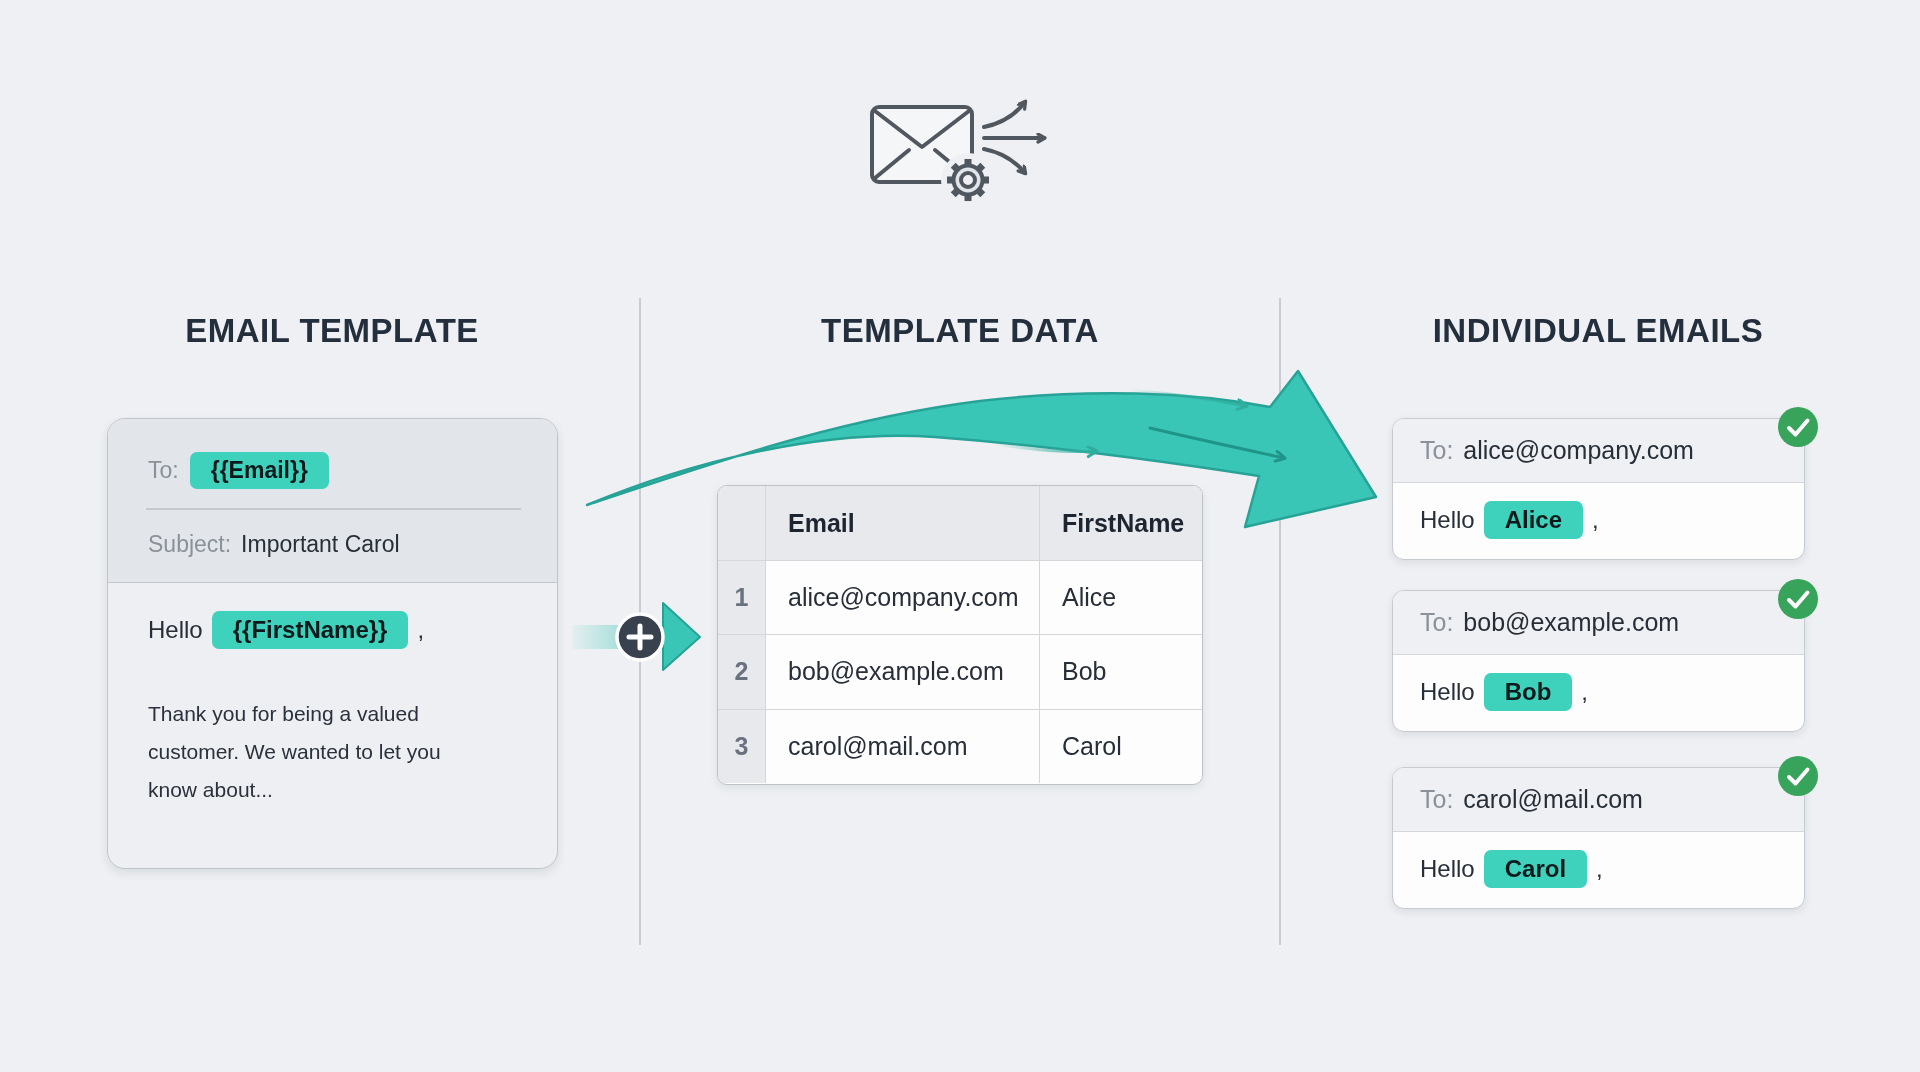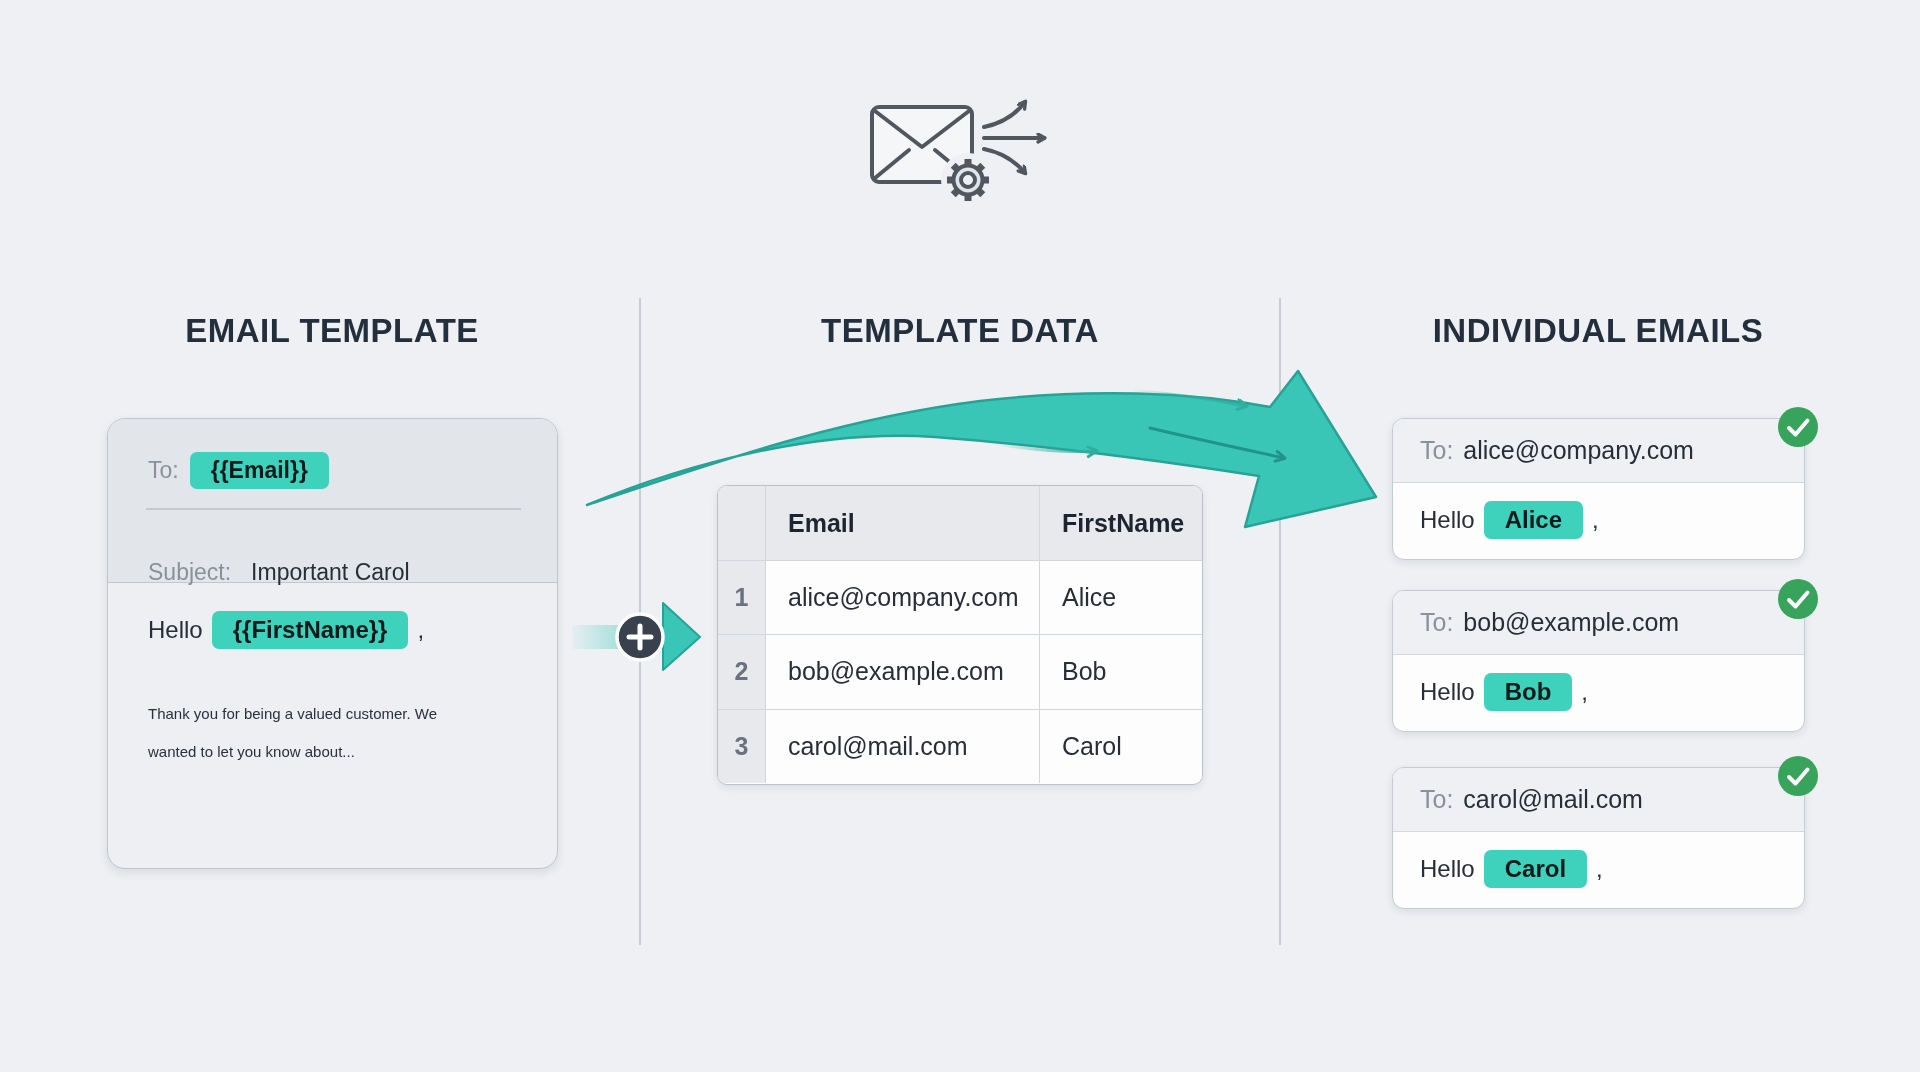--- a/index.html
+++ b/index.html
@@ -31,25 +31,25 @@
   }
   .tc-header { position:relative; height:164px; background:#e2e5e9; border-bottom:1.5px solid #c3c7cd; }
   .tc-to-row { position:absolute; left:40px; top:33px; display:flex; align-items:center; gap:11px; font-size:23px; }
   .label-gray { color:#8a919b; }
   .value-dark { color:#272e38; font-weight:500; }
   .chip {
     background:#3ed2bd; color:#0d1a1c; font-weight:700;
     padding:5px 21px; border-radius:7px; white-space:nowrap;
   }
   .tc-divider { position:absolute; left:38px; right:36px; top:89px; height:1.5px; background:#c6cad0; }
-  .tc-subject-row { position:absolute; left:40px; top:112px; display:flex; align-items:center; gap:20px; font-size:23px;margin-top:28px; }
+  .tc-subject-row { position:absolute; left:40px; top:112px; display:flex; align-items:center; gap:10px; font-size:23px; }
   .tc-body { position:relative; height:285px; }
   .tc-greeting { position:absolute; left:40px; top:28px; display:flex; align-items:center; gap:9px; font-size:24px; color:#272e38; }
   .tc-greeting .chip { font-size:24px; }
-  .tc-paragraph { position:absolute; left:40px; top:112px; width:340px; font-size:15px; line-height:38px; color:#2a313c; }
+  .tc-paragraph { position:absolute; left:40px; top:112px; width:340px; font-size:21px; line-height:38px; color:#2a313c; }
 
   
   .merge-badge { position:absolute; left:566px; top:596px; z-index:4; }
 
   
   .recipient-table {
     position:absolute; left:717px; top:485px; width:486px; height:300px;
     border:1.5px solid #bcc1c8; border-radius:10px; overflow:hidden;
     background:#fdfdfe; box-shadow:0 3px 8px rgba(25,35,55,.08);
     display:grid; grid-template-columns:47px 274px 1fr; grid-auto-rows:74.2px; z-index:2;

